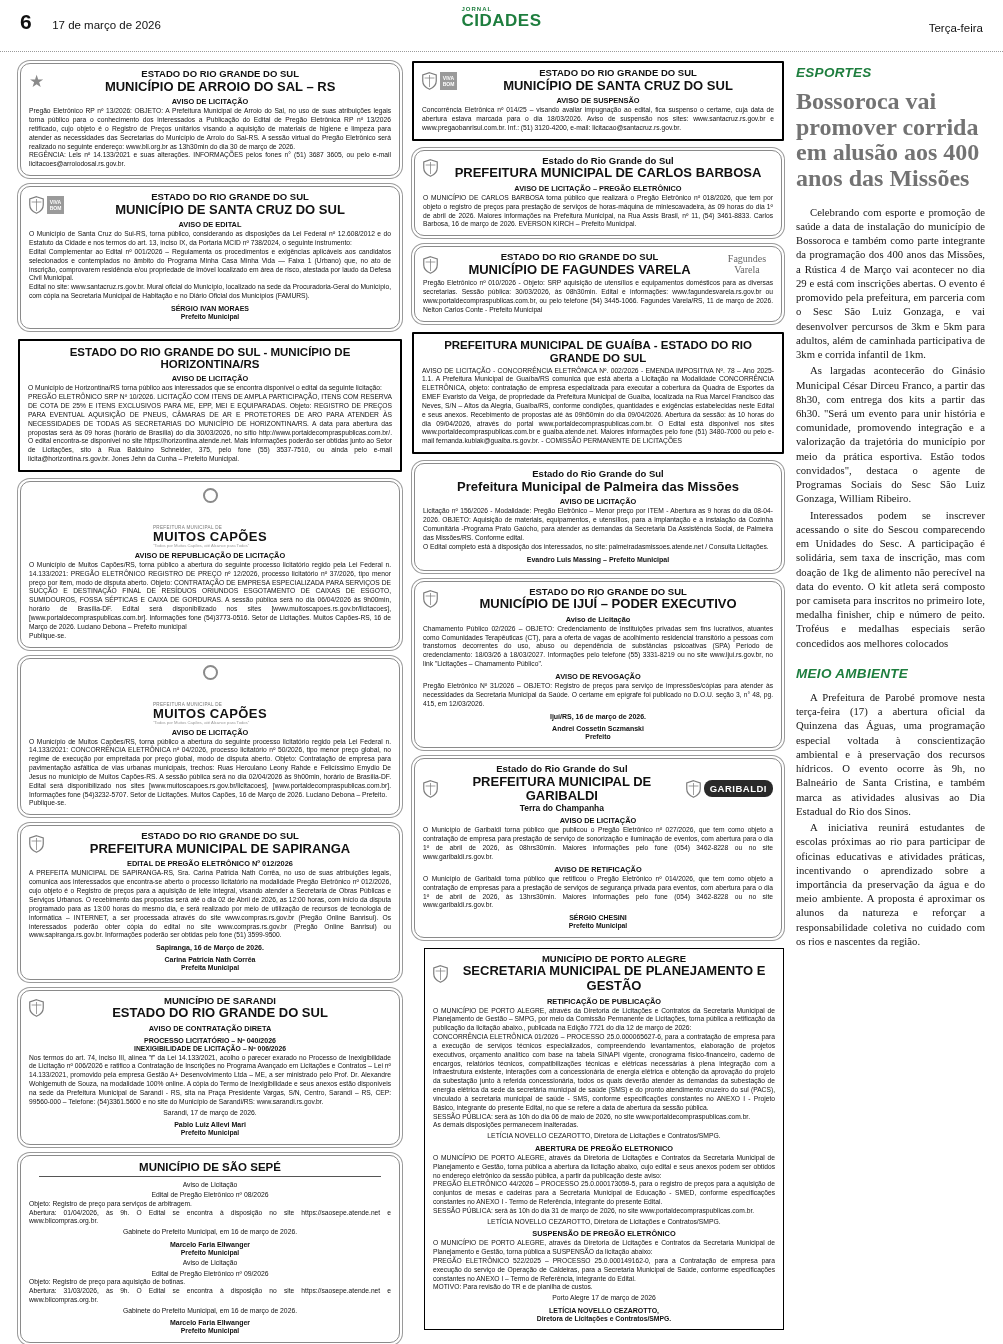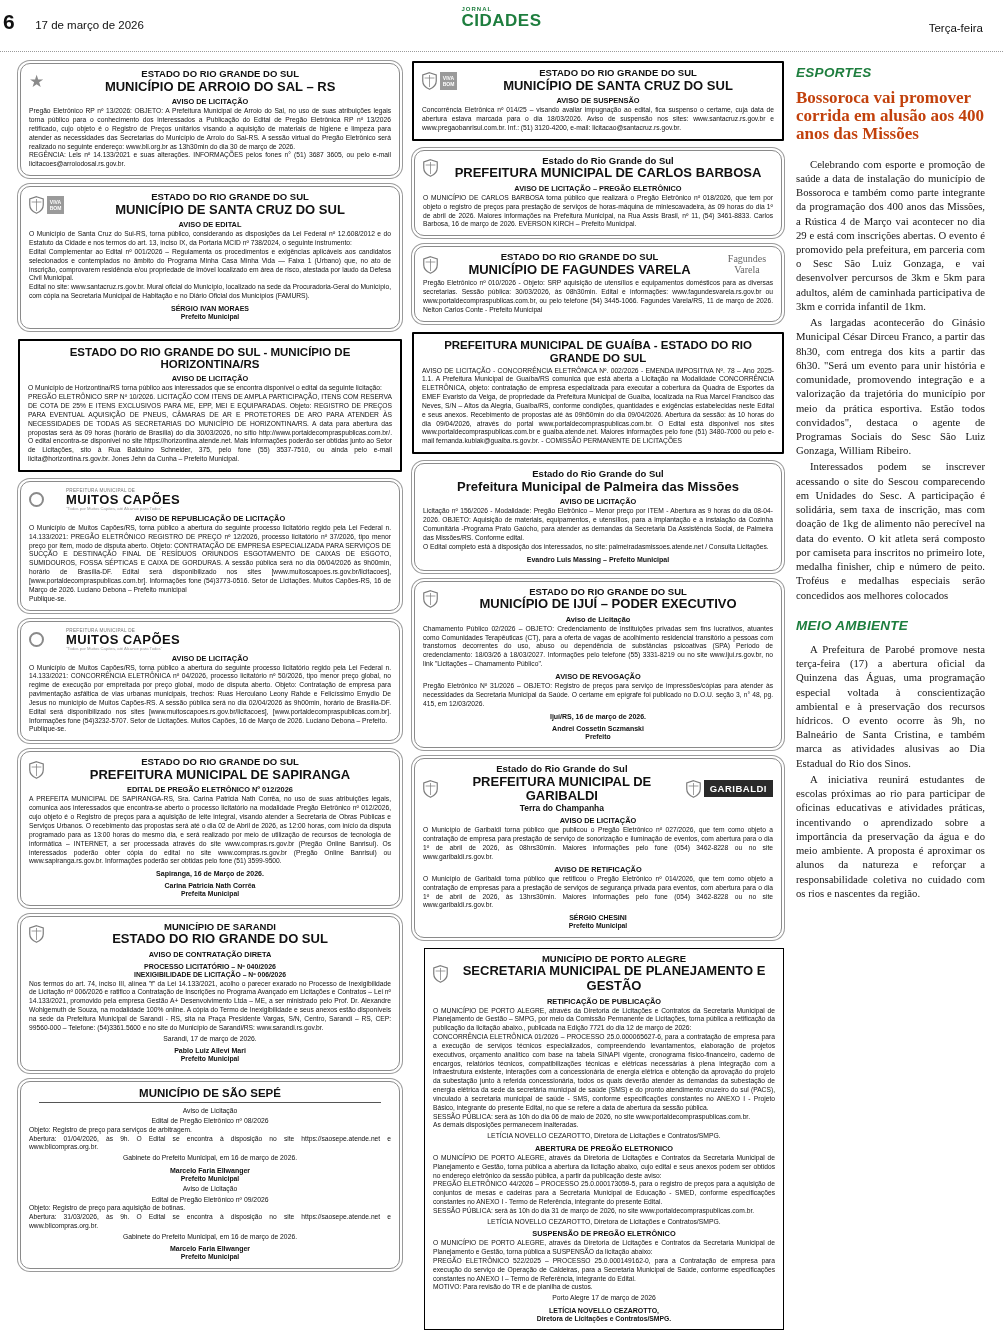--- a/index.html
+++ b/index.html
@@ -1,20 +1,20 @@
 <!DOCTYPE html>
 <html style="--green: #1e7e3e;"><head>
 <meta charset="utf-8">
 <style>
   * { margin:0; padding:0; box-sizing:border-box; }
   body { background:#e8e8e8; }
   .page { width:1003px; height:1344px; background:#fff; position:relative;
           font-family:"Liberation Sans", sans-serif; color:#111; overflow:hidden; margin:0 auto; }
   
-  .pg-header { position:relative; height:52px; padding:10px 20px 0 3px;
+  .pg-header { position:relative; height:52px; padding:10px 20px 0 20px;
                border-bottom:1px dotted #9a9a9a; }
   .pg-no { font-size:21px; font-weight:800; display:inline-block; vertical-align:bottom; }
   .pg-date { font-size:11.5px; margin-left:16px; display:inline-block; vertical-align:bottom; padding-bottom:3px; }
   .masthead { position:absolute; left:50%; top:6px; transform:translateX(-50%); text-align:left; }
   .masthead .jornal { font-size:6px; letter-spacing:1px; color:var(--green); font-weight:700; display:block; }
   .masthead .cidades { font-size:17px; font-weight:800; color:var(--green); letter-spacing:.5px; display:block; line-height:1; }
   .pg-weekday { position:absolute; right:20px; bottom:17px; font-size:11.5px; }
   
   main { display:flex; gap:10px; padding:7px 18px 0 18px; }
   .col-left  { width:384px; flex:none; }
@@ -37,36 +37,36 @@
   .blk-title { font-size:7.4px; font-weight:700; text-align:center; margin:3px 0 1px 0; }
   .blk-body  { font-size:6.7px; text-align:justify; line-height:1.32; }
   .blk-center{ font-size:6.8px; text-align:center; line-height:1.4; margin-top:1px; }
   .blk-sig   { font-size:7px; font-weight:700; text-align:center; line-height:1.3; margin-top:3px; }
   .blk-sigt  { font-size:6.8px; font-weight:700; text-align:center; line-height:1.25; }
   
   .crest { flex:none; display:flex; align-items:center; gap:3px; }
   .star-ic { font-size:17px; color:#8a8a8a; line-height:1; }
   .vb { background:#9a9a9a; color:#fff; font-size:5px; font-weight:700; line-height:1.2;
         padding:3px 2px; width:17px; text-align:center; }
-  .mc-emblem { display:flex; align-items:center; justify-content:flex-start; gap:22px; margin:1px 0 2px 0; }
+  .mc-emblem { display:flex; align-items:center; justify-content:center; gap:22px; margin:1px 0 2px 0;flex-direction:column; }
   .mc-circle { width:15px; height:15px; border:2.5px solid #8a8a8a; border-radius:50%; flex:none; }
   .mc-text { text-align:left; }
   .mc-top  { font-size:4.6px; color:#777; letter-spacing:.3px; display:block; }
   .mc-name { font-size:13px; font-weight:800; letter-spacing:.4px; line-height:1; display:block;
              font-family:"Liberation Sans", sans-serif; }
   .mc-sub  { font-size:4.2px; color:#999; display:block; }
   .fv { flex:none; width:52px; text-align:center; font-size:10px; color:#666; line-height:1.05;
         font-family:"Liberation Serif", serif; }
   .gb { flex:none; background:#2a2a2a; color:#fff; font-weight:800; font-size:9.5px;
-        padding:3px 6px; border-radius:0; letter-spacing:.5px; }
+        padding:3px 6px; border-radius:8px; letter-spacing:.5px; }
   
   .news-sec { margin-bottom:16px; }
   .kicker { color:var(--green); font-size:13.5px; font-weight:800; letter-spacing:.3px; margin:6px 0 9px 0;font-style:italic; }
-  .headline { font-family:"Liberation Serif", serif; font-size:17px; font-weight:700;
-              line-height:1.07; margin-bottom:13px; color:#c2410c; }
+  .headline { font-family:"Liberation Serif", serif; font-size:24px; font-weight:700;
+              line-height:1.07; margin-bottom:13px; color:#737373; }
   .news-p { font-family:"Liberation Serif", serif; font-size:10.7px; line-height:1.33;
             text-align:justify; text-indent:14px; margin-bottom:2px; color:#151515; }
 </style>
 </head>
 <body>
 
 <div class="page">
   <div class="pg-header">
     <span class="pg-no">6</span>
     <span class="pg-date">17 de março de 2026</span>

